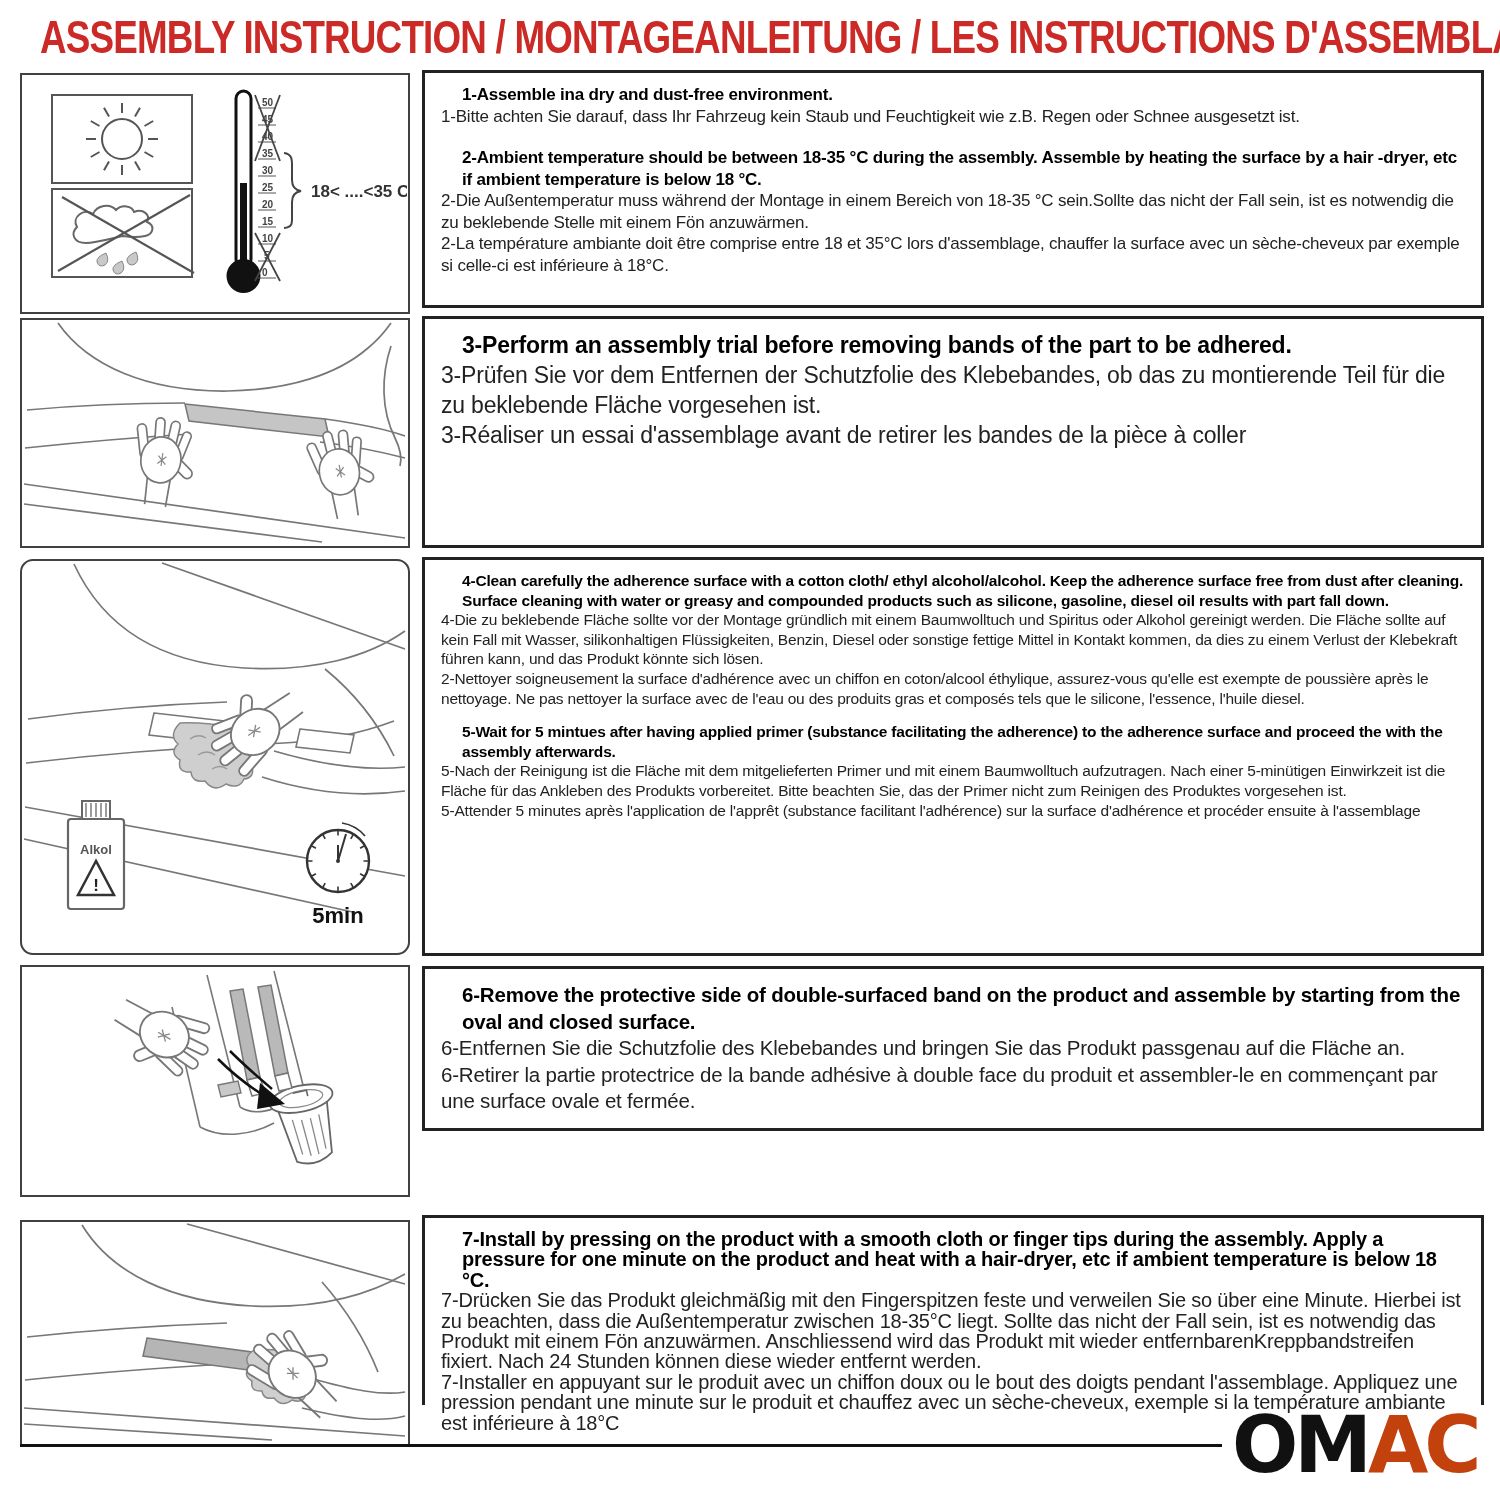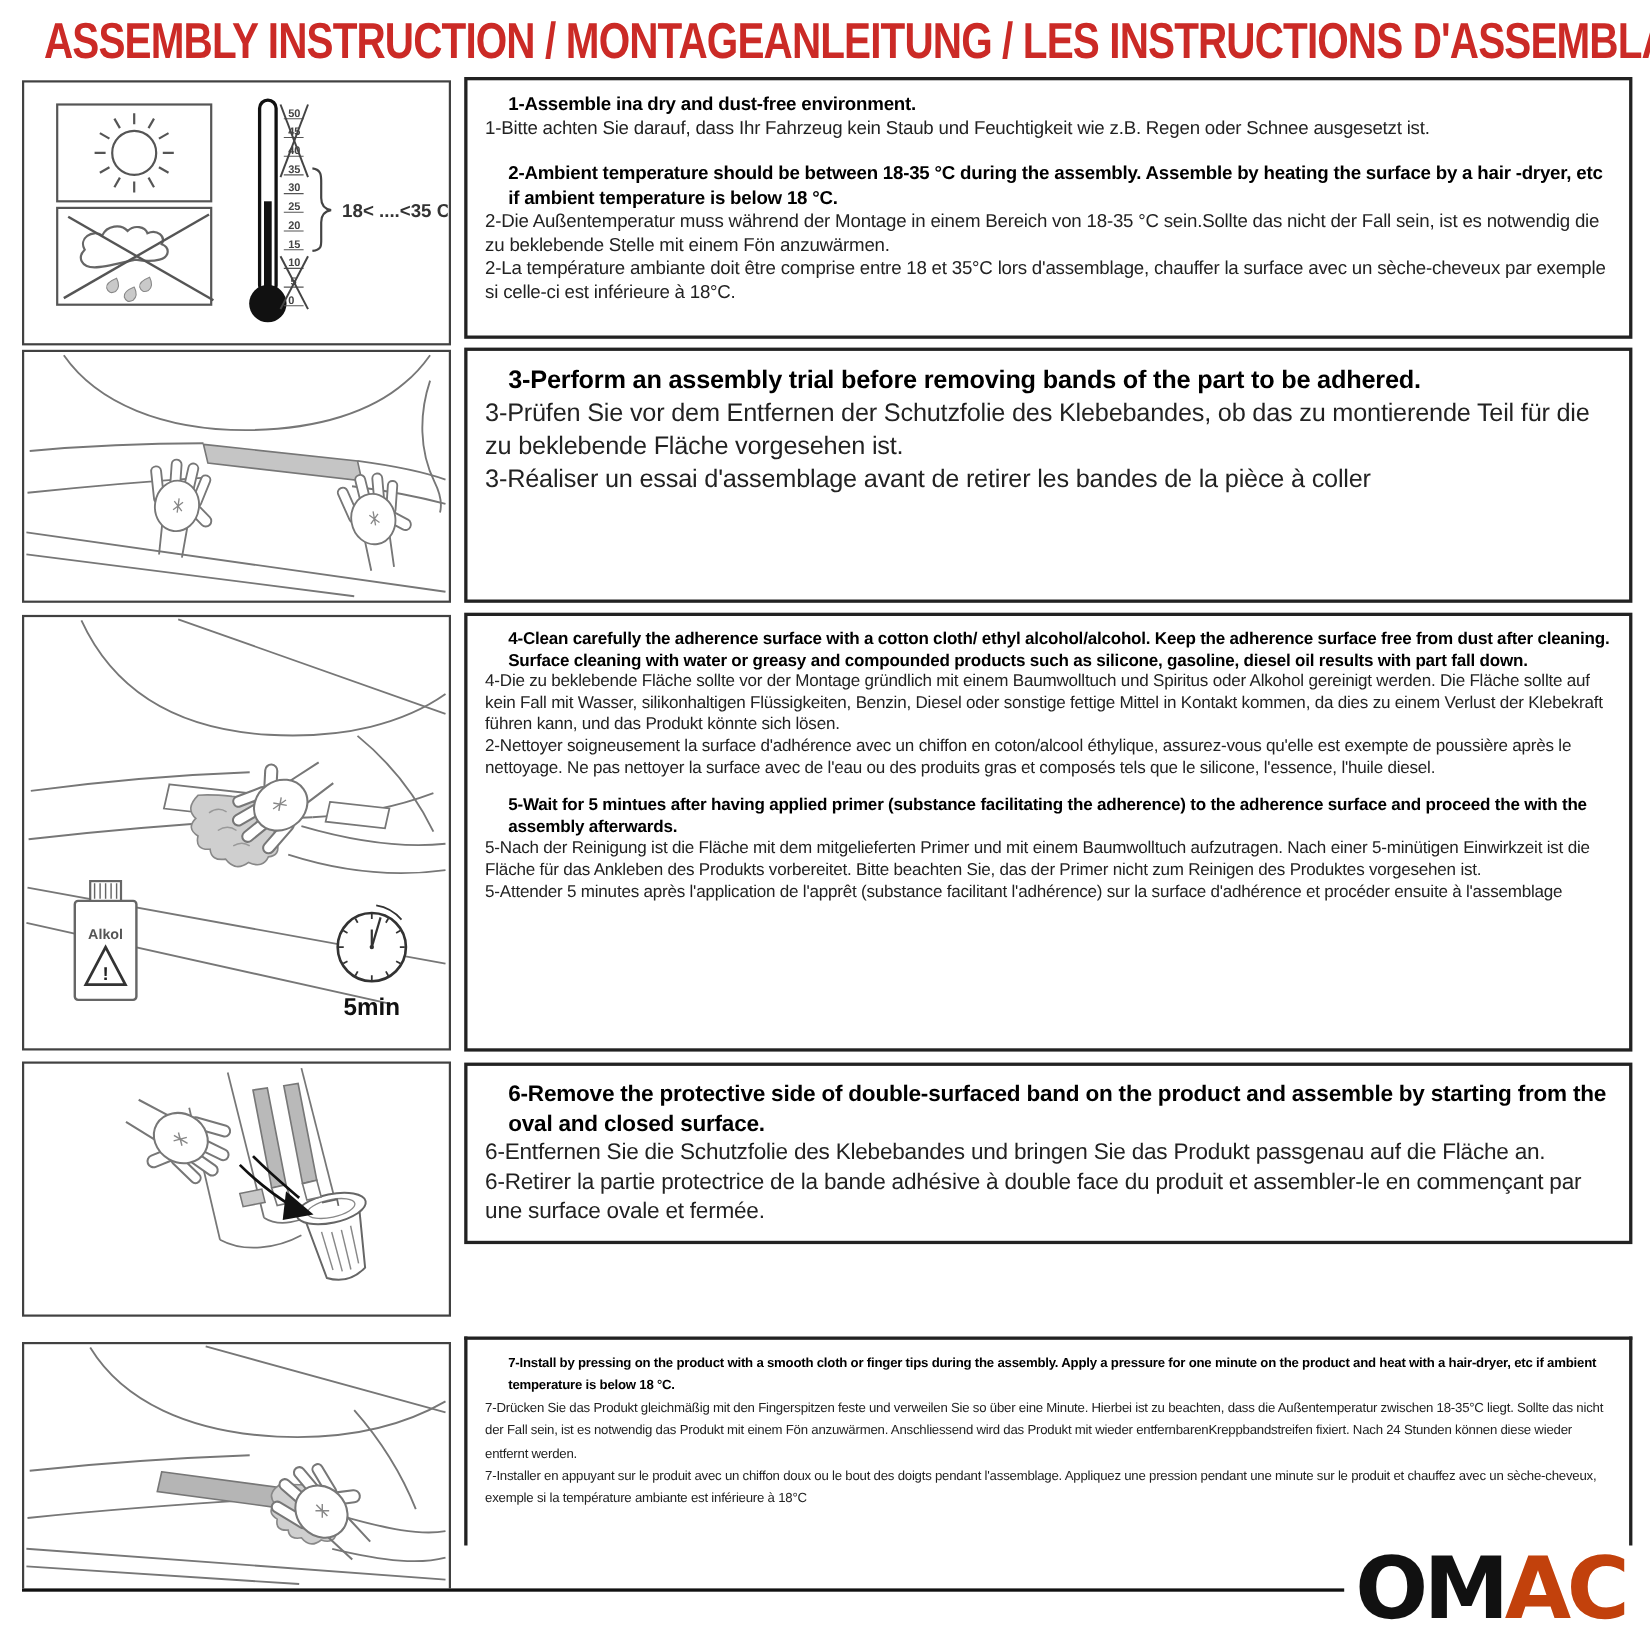--- a/index.html
+++ b/index.html
@@ -8,26 +8,26 @@
   .title{position:absolute;left:40px;top:10px;font-size:46px;font-weight:800;color:#cb2a26;white-space:nowrap;transform:scaleX(0.80);transform-origin:left top;letter-spacing:-1px;}
   .fig{position:absolute;left:20px;width:390px;border:2.5px solid #414141;background:#fff;box-sizing:border-box;overflow:hidden;}
   .fig svg{display:block;}
   .txt{position:absolute;left:422px;width:1062px;border:3px solid #222;background:#fff;box-sizing:border-box;padding:11px 16px;overflow:visible;}
   .txt p{margin:0;color:#222;letter-spacing:-0.2px;}
   .txt p.b{font-weight:bold;color:#000;margin-left:21px;}
   #txt1 p{font-size:17px;line-height:21.5px;}
   #txt2 p{font-size:23px;line-height:30px;}
   #txt3 p{font-size:15.5px;line-height:19.6px;}
   #txt4 p{font-size:20.5px;line-height:26.5px;}
-  #txt5 p{font-size:12px;line-height:20.4px;}
+  #txt5 p{font-size:20px;line-height:20.4px;}
   .gap{margin-top:20px !important;}
   .gap-s{margin-top:14px !important;}
   #fig1{top:73px;height:241px;}   #txt1{top:70px;height:238px;}
   #fig2{top:318px;height:230px;}  #txt2{top:316px;height:232px;display:flex;flex-direction:column;justify-content:flex-start;}
-  #fig3{top:559px;height:396px;}  #txt3{top:557px;height:399px;}
+  #fig3{top:559px;height:396px;border-radius:13px;}  #txt3{top:557px;height:399px;}
   #fig4{top:965px;height:232px;}  #txt4{top:966px;height:165px;display:flex;flex-direction:column;justify-content:center;}
   #fig5{top:1220px;height:224px;border-bottom:none;} #txt5{top:1215px;height:190px;border-bottom:none;}
   .rule{position:absolute;left:20px;top:1444px;width:1202px;height:3px;background:#111;}
   .logo{position:absolute;left:1232px;top:1400px;font-size:78px;font-weight:900;letter-spacing:-4px;font-family:"DejaVu Sans","Liberation Sans",sans-serif;white-space:nowrap;}
   .logo .bk{color:#111;text-align:right;}
   .logo .rd{color:#c2410c;}
   .defs-holder{position:absolute;width:0;height:0;}
 </style>
 </head>
 <body>

